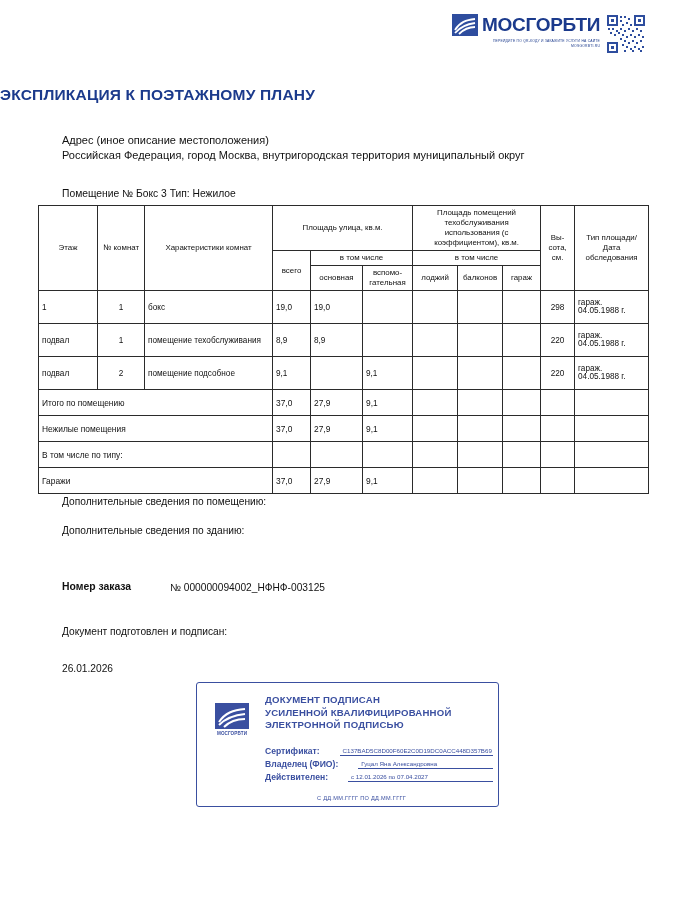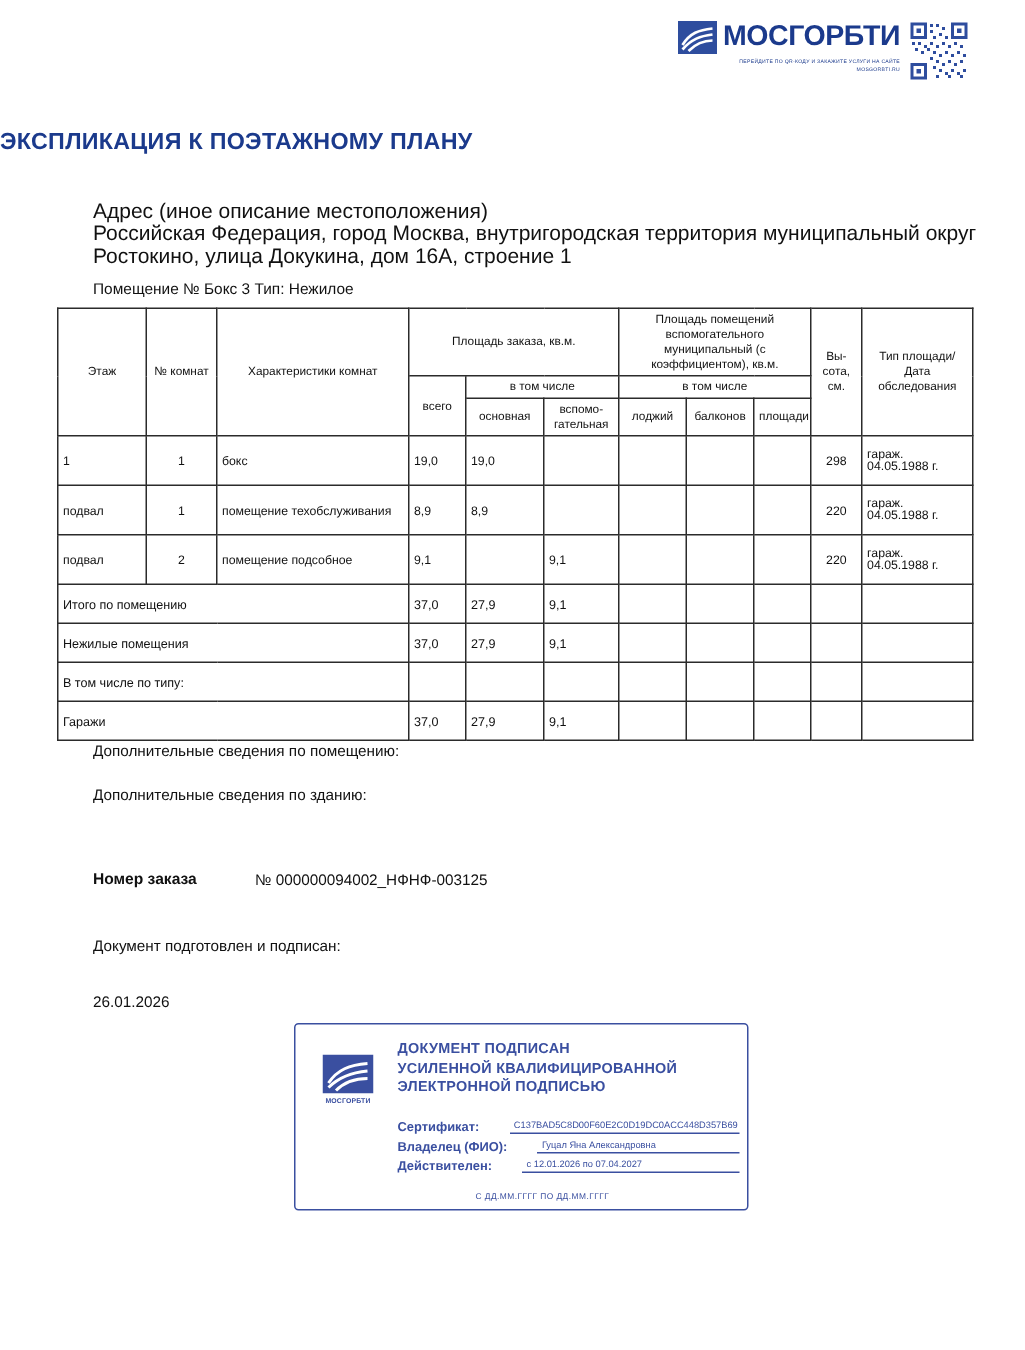--- a/index.html
+++ b/index.html
@@ -89,21 +89,21 @@
     font-weight: bold;
     color: #1b3a8c;
     letter-spacing: 0.2px;
   }
 
   
   .addr {
     position: absolute;
     left: 62px;
     top: 133px;
-    font-size: 14px;
+    font-size: 11px;
     line-height: 15px;
     color: #111;
   }
   .addr div { white-space: nowrap; }
 
   .premise {
     position: absolute;
     left: 62px;
     top: 188px;
     font-size: 10.3px;
@@ -301,21 +301,20 @@
         </g>
       </svg>
     </span>
   </div>
 
   <div class="doc-title">ЭКСПЛИКАЦИЯ К ПОЭТАЖНОМУ ПЛАНУ</div>
 
   <div class="addr">
     <div>Адрес (иное описание местоположения)</div>
     <div>Российская Федерация, город Москва, внутригородская территория муниципальный округ</div>
-    <div>Ростокино, улица Докукина, дом 16А, строение 1</div>
   </div>
 
   <div class="premise">Помещение № Бокс 3 Тип: Нежилое</div>
 
   <table class="expl">
     <colgroup>
       <col style="width:59px">
       <col style="width:47px">
       <col style="width:128px">
       <col style="width:38px">
@@ -325,36 +324,36 @@
       <col style="width:45px">
       <col style="width:38px">
       <col style="width:34px">
       <col style="width:74px">
     </colgroup>
     <thead>
       <tr>
         <th rowspan="3">Этаж</th>
         <th rowspan="3">№ комнат</th>
         <th rowspan="3">Характеристики комнат</th>
-        <th colspan="3">Площадь заказа, кв.м.</th>
-        <th colspan="3">Площадь помещений вспомогательного муниципальный (с коэффициентом), кв.м.</th>
+        <th colspan="3">Площадь улица, кв.м.</th>
+        <th colspan="3">Площадь помещений техобслуживания использования (с коэффициентом), кв.м.</th>
         <th rowspan="3">Вы-сота, см.</th>
         <th rowspan="3">Тип площади/ Дата обследования</th>
       </tr>
       <tr>
         <th rowspan="2">всего</th>
         <th colspan="2">в том числе</th>
         <th colspan="3">в том числе</th>
       </tr>
       <tr>
         <th>основная</th>
         <th>вспомо-гательная</th>
         <th>лоджий</th>
         <th>балконов</th>
-        <th>площади</th>
+        <th>гараж</th>
       </tr>
     </thead>
     <tbody>
 
       <tr>
         <td class="data cell-l">1</td>
         <td class="data cell-c">1</td>
         <td class="data cell-l">бокс</td>
         <td class="data cell-l">19,0</td>
         <td class="data cell-l">19,0</td>

